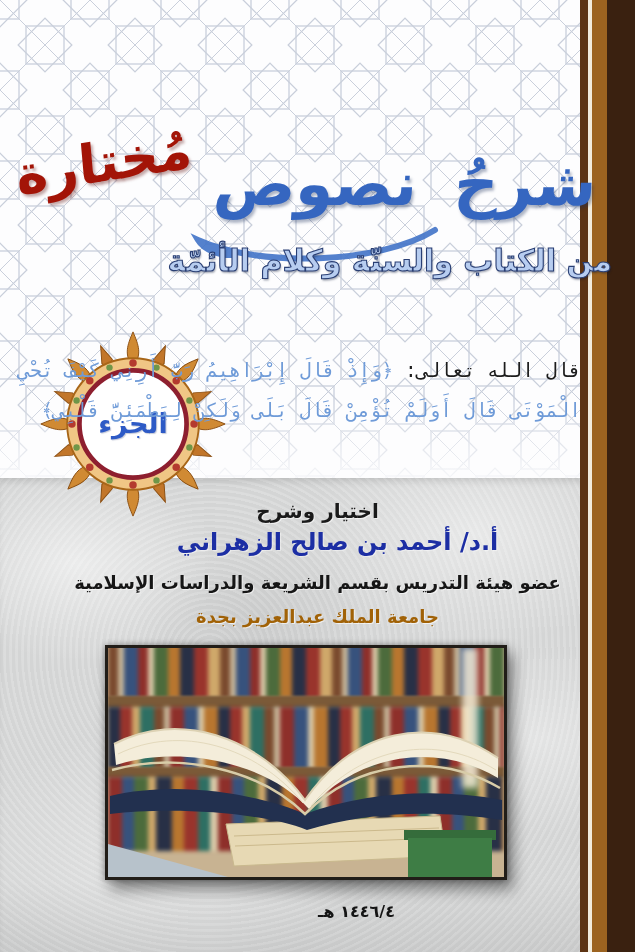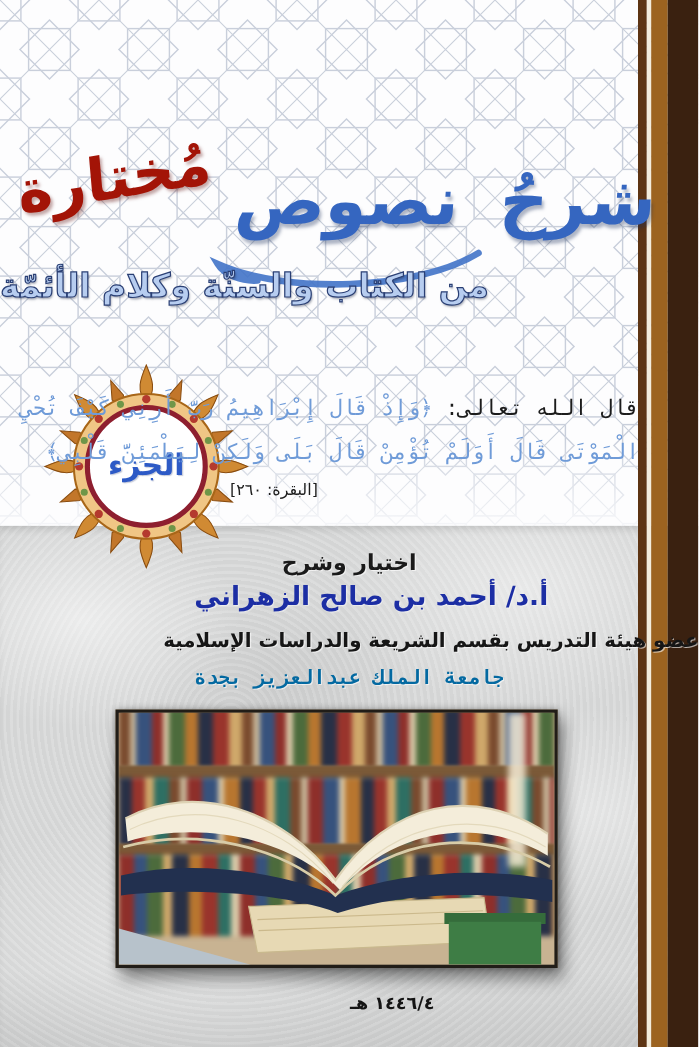--- a/index.html
+++ b/index.html
@@ -33,21 +33,21 @@
 
   
   .title{position:absolute;left:0;top:148px;width:612px;text-align:center;direction:rtl;
       white-space:nowrap;word-spacing:16px;}
   .title .blue{font-size:61px;font-weight:bold;color:#3566c0;letter-spacing:1px;
       text-shadow:2px 3px 3px rgba(25,45,90,.35);display:inline-block;transform:skewX(-4deg);}
   .title .red{font-size:54px;font-weight:bold;color:#a31407;
       text-shadow:2px 3px 3px rgba(90,10,5,.35);display:inline-block;
       position:relative;top:-24px;transform:rotate(-9deg) skewX(-4deg);}
   .swash{position:absolute;left:190px;top:222px;width:250px;height:48px;}
-  .subtitle{position:absolute;left:0;top:243px;width:612px;text-align:left;direction:rtl;
+  .subtitle{position:absolute;left:0;top:243px;width:612px;text-align:right;direction:rtl;
       font-size:30px;font-weight:bold;color:#b7cdf0;letter-spacing:.5px;
       -webkit-text-stroke:1.1px #2a3f74;
       text-shadow:1px 2px 2px rgba(10,20,50,.35);}
 
   
   .medallion{position:absolute;left:39px;top:330px;width:188px;height:188px;}
   .medallion svg{position:absolute;left:0;top:0;}
   .badge-text{position:absolute;left:0;top:0;width:188px;height:188px;display:flex;
       flex-direction:column;align-items:center;justify-content:center;direction:rtl;
       font-weight:bold;color:#2d5ac6;font-size:27px;line-height:1.3;
@@ -57,22 +57,22 @@
   .quote{position:absolute;right:54px;top:352px;width:372px;direction:rtl;text-align:right;}
   .quote .vline{font-size:19.5px;line-height:40px;white-space:nowrap;font-family:Liberation Mono, monospace;}
   .quote .intro{color:#1c1c1c;font-weight:500;}
   .quote .verse{color:#6f9bd8;font-weight:500;}
   .quote .ref{direction:rtl;text-align:left;font-size:14.5px;color:#1c1c1c;margin-top:6px;}
 
   
   .bl{position:absolute;left:0;width:635px;text-align:center;direction:rtl;font-weight:bold;}
   .role{top:499px;font-size:20px;color:#1a1a1a;text-shadow:1px 1px 0 rgba(255,255,255,.6);}
   .author{top:528px;font-size:24px;color:#1c2ea4;text-shadow:1px 1px 1px rgba(255,255,255,.5);margin-left:20px;}
-  .position{top:572px;font-size:18px;color:#161616;text-shadow:1px 1px 0 rgba(255,255,255,.6);text-align:right;}
-  .university{top:606px;font-size:18px;color:#0369a1;text-shadow:1px 1px 0 rgba(255,255,255,.6);font-family:Liberation Mono, monospace;}
+  .position{top:572px;font-size:18px;color:#161616;text-shadow:1px 1px 0 rgba(255,255,255,.6);}
+  .university{top:606px;font-size:18px;color:#a16207;text-shadow:1px 1px 0 rgba(255,255,255,.6);}
 
   
   .photo{position:absolute;left:105px;top:645px;width:396px;height:229px;
       border:3px solid #211d18;background:#c8b392;overflow:hidden;
       box-shadow:0 0 6px rgba(0,0,0,.35), 6px 9px 14px rgba(0,0,0,.45);}
   .shelf-row{position:absolute;left:0;width:100%;filter:blur(2.2px);}
   .row1{top:-4px;height:54px;background:repeating-linear-gradient(90deg,
       #7a4a2e 0 10px,#c8b89a 10px 16px,#37527d 16px 30px,#8e2f2a 30px 40px,#d9c9a8 40px 46px,
       #4c6b3c 46px 60px,#b8762f 60px 72px,#283046 72px 86px,#99342c 86px 100px,#cfa86a 100px 112px);}
   .row2{top:59px;height:62px;background:repeating-linear-gradient(90deg,
@@ -204,21 +204,20 @@
   </div>
 
   <div class="quote">
     <div class="vline">
       <span class="intro">قال الله تعالى:</span>
       <span class="verse">﴿وَإِذْ قَالَ إِبْرَاهِيمُ رَبَّ أَرِنِي كَيْفَ تُحْيِ</span>
     </div>
     <div class="vline">
       <span class="verse">الْمَوْتَى قَالَ أَوَلَمْ تُؤْمِنْ قَالَ بَلَى وَلَكِنْ لِيَطْمَئِنَّ قَلْبِي﴾</span>
     </div>
-    <div class="ref">[البقرة: ٢٦٠]</div>
   </div>
 
   <div class="bl role">اختيار وشرح</div>
   <div class="bl author">أ.د/ أحمد بن صالح الزهراني</div>
   <div class="bl position">عضو هيئة التدريس بقسم الشريعة والدراسات الإسلامية</div>
   <div class="bl university">جامعة الملك عبدالعزيز بجدة</div>
 
   <div class="photo">
     <div class="shelf-row row1"></div>
     <div class="shelf-bar bar1"></div>

